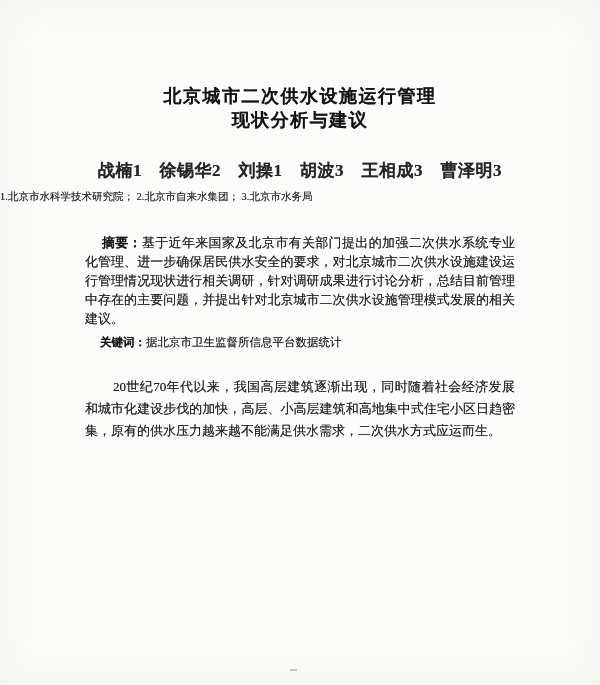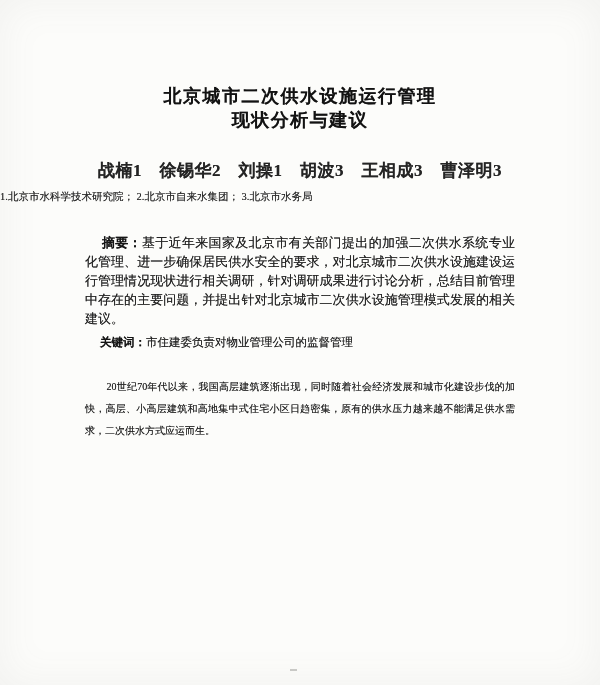--- a/index.html
+++ b/index.html
@@ -60,21 +60,21 @@
     text-indent: 1.3em;
     color: #222;
   }
   .inline-label {
     font-weight: bold;
     color: #141414;
     text-align: center;
   }
   .body-text {
     margin: 24px 85px 0 85px;
-    font-size: 10px;
+    font-size: 13px;
     line-height: 22.2px;
     text-align: justify;
     color: #1f1f1f;
   }
   .body-text p {
     margin: 0;
     text-indent: 2.15em;
   }
   .page-mark {
     position: absolute;
@@ -96,21 +96,21 @@
 
   <div class="authors">战楠1　徐锡华2　刘操1　胡波3　王相成3　曹泽明3</div>
 
   <div class="affiliations">1.北京市水科学技术研究院；  2.北京市自来水集团；  3.北京市水务局</div>
 
   <p class="abstract">
     <span class="inline-label">摘要：</span><span>基于近年来国家及北京市有关部门提出的加强二次供水系统专业化管理、进一步确保居民供水安全的要求，对北京城市二次供水设施建设运行管理情况现状进行相关调研，针对调研成果进行讨论分析，总结目前管理中存在的主要问题，并提出针对北京城市二次供水设施管理模式发展的相关建议。</span>
   </p>
 
   <p class="keywords">
-    <span class="inline-label">关键词：</span><span>市住建委负责对物业管理公司的监督管理</span>
+    <span class="inline-label">关键词：</span><span>据北京市卫生监督所信息平台数据统计</span>
   </p>
 
   <div class="body-text">
     <p>20世纪70年代以来，我国高层建筑逐渐出现，同时随着社会经济发展和城市化建设步伐的加快，高层、小高层建筑和高地集中式住宅小区日趋密集，原有的供水压力越来越不能满足供水需求，二次供水方式应运而生。</p>
 
   </div>
 
   <div class="page-mark"></div>
 
 </div>

